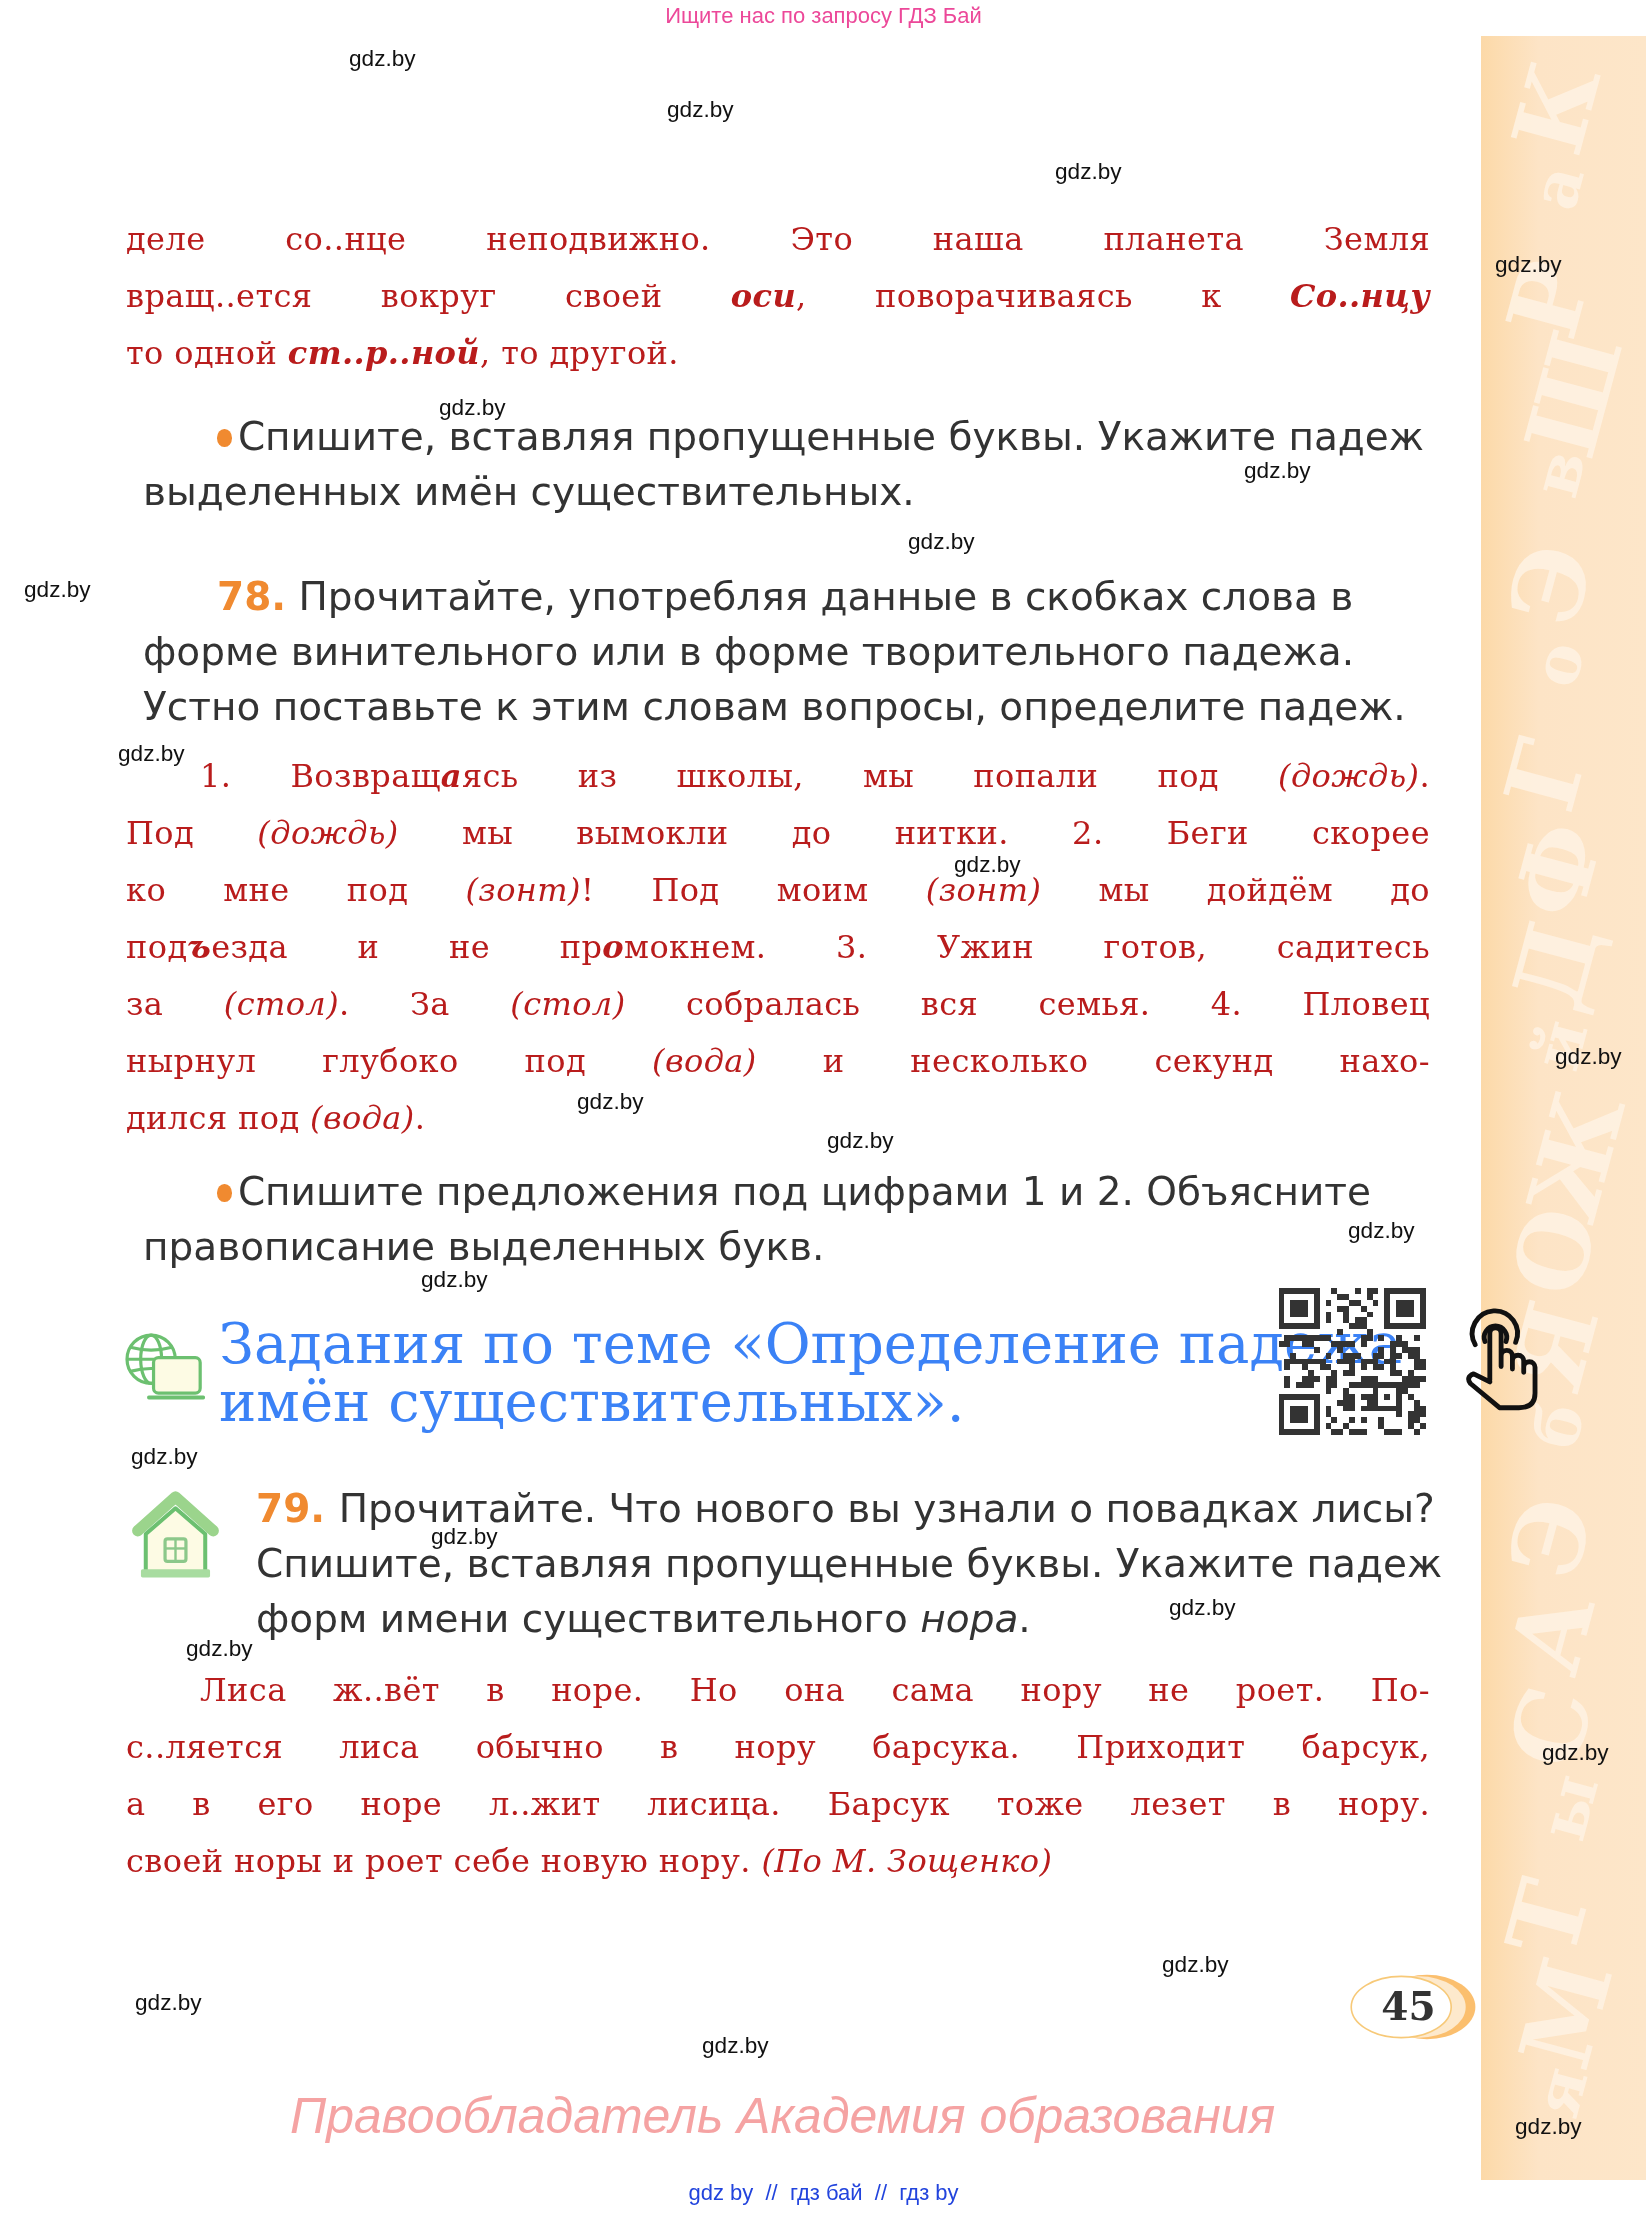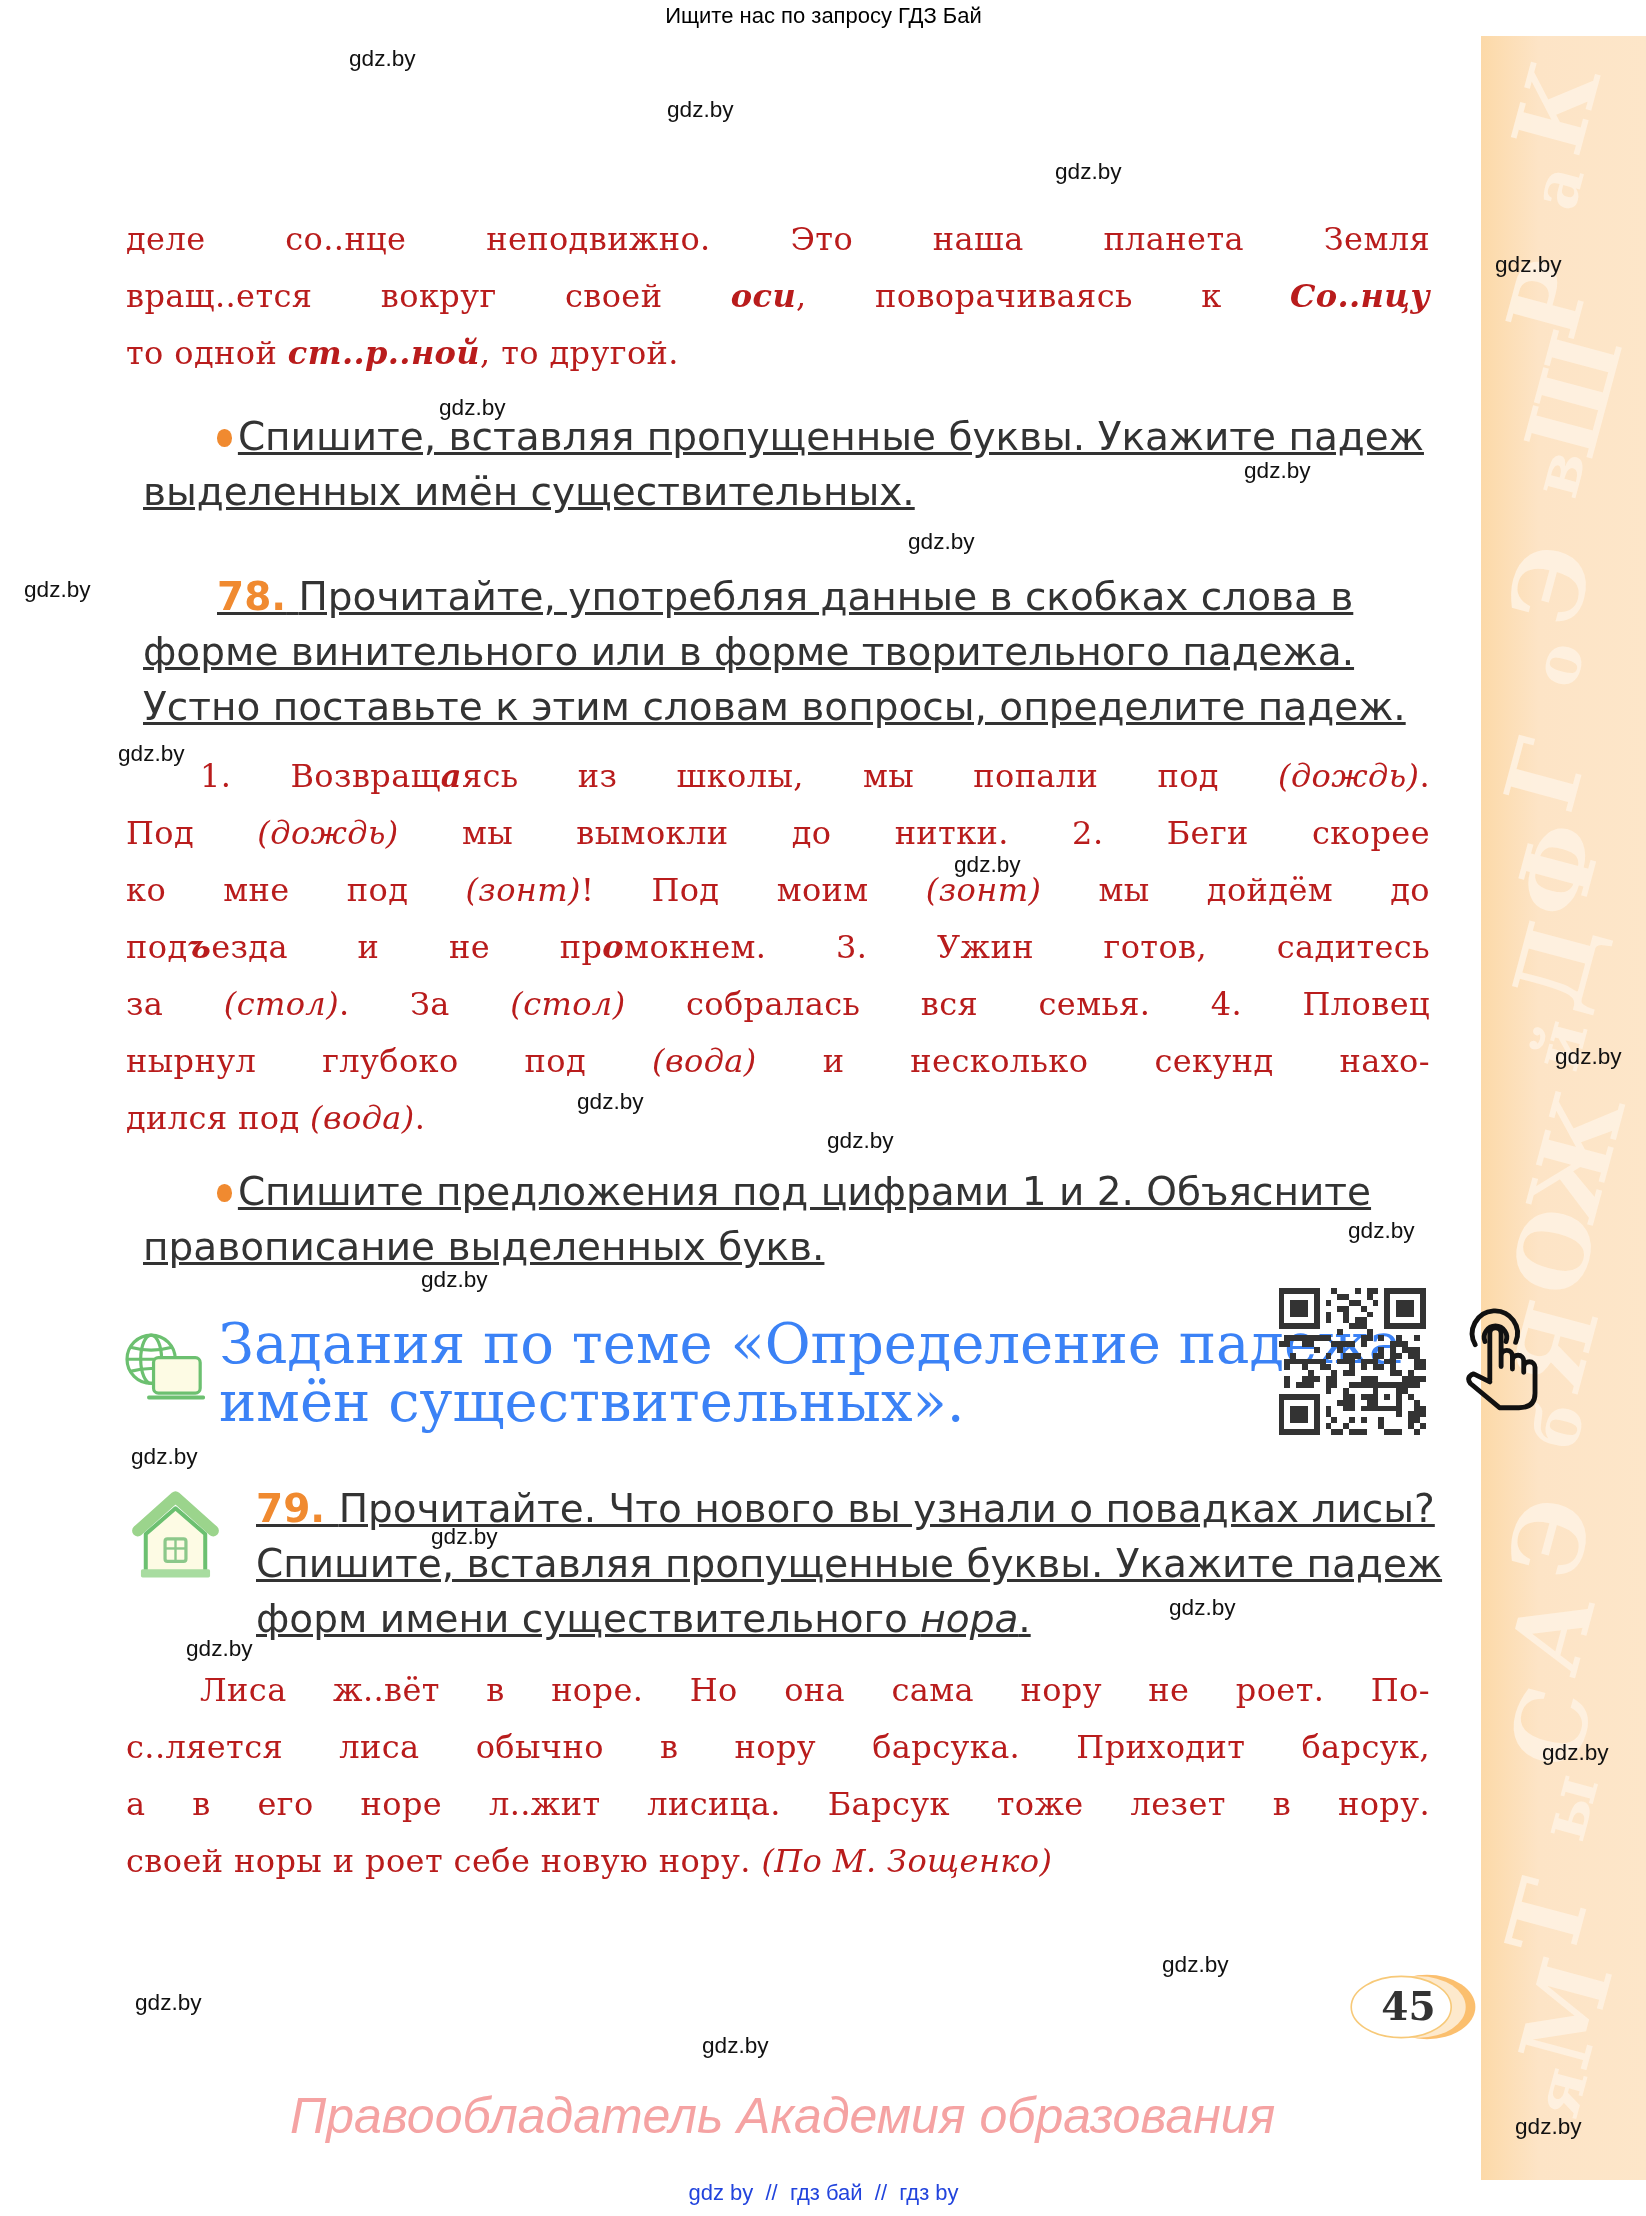--- a/index.html
+++ b/index.html
@@ -6,29 +6,29 @@
   body{width:1647px;height:2216px;position:relative;background:#ffffff;overflow:hidden;
        font-family:"DejaVu Serif",serif;color:#333333;}
   .abs{position:absolute;}
   
   .sidebar{position:absolute;left:1481px;top:36px;width:165px;height:2144px;
            background:linear-gradient(90deg,#fcd9a8 0%,#fde4c6 35%,#fde6c9 100%);}
   .side-letter{position:absolute;color:#fff3e4;font-family:"DejaVu Serif",serif;font-weight:bold;
                opacity:.85;transform:rotate(-75deg);transform-origin:center;line-height:1;}
   
   .top-ad{position:absolute;left:0;width:1647px;top:3.2px;text-align:center;
-          font-family:"Liberation Sans",sans-serif;font-size:22px;color:#000000;}
+          font-family:"Liberation Sans",sans-serif;font-size:22px;color:#ec4899;}
   .wm{position:absolute;font-family:"Liberation Sans",sans-serif;font-size:22.6px;color:#111;white-space:nowrap;line-height:1;}
   
   .serif{position:absolute;left:126px;width:1304px;font-family:"DejaVu Serif",serif;
          font-size:32px;line-height:57px;color:#b91c1c;text-align:justify;text-align-last:justify;letter-spacing:0.4px;}
   .serif .line{display:block;height:57px;white-space:nowrap;overflow:visible;}
   .serif.last-left .line:last-child{text-align-last:left;}
   .sans{position:absolute;left:143px;width:1304px;font-family:"DejaVu Sans",sans-serif;
-        font-size:39px;line-height:55px;color:#333;text-decoration:underline;}
+        font-size:39px;line-height:55px;color:#333;}
   .sans .line{display:block;height:55px;white-space:nowrap;}
   .num{color:#f08a30;font-weight:bold;}
   .bullet{display:inline-block;width:14.5px;height:17.7px;border-radius:50%;background:#f08a30;margin-right:6.4px;vertical-align:3.2px;}
   .b{font-weight:bold;font-style:italic;}
   .it{font-style:italic;}
   
   .topic{position:absolute;left:219px;top:1315px;font-family:"DejaVu Serif",serif;font-size:56px;line-height:58px;color:#3b82f6;}
   .qr{position:absolute;left:1277px;top:1288px;width:150px;height:147px;}
   .hand{position:absolute;left:1459px;top:1306px;width:81px;height:109px;}
   .page-badge{position:absolute;left:1348px;top:1973px;width:129px;height:68px;}

